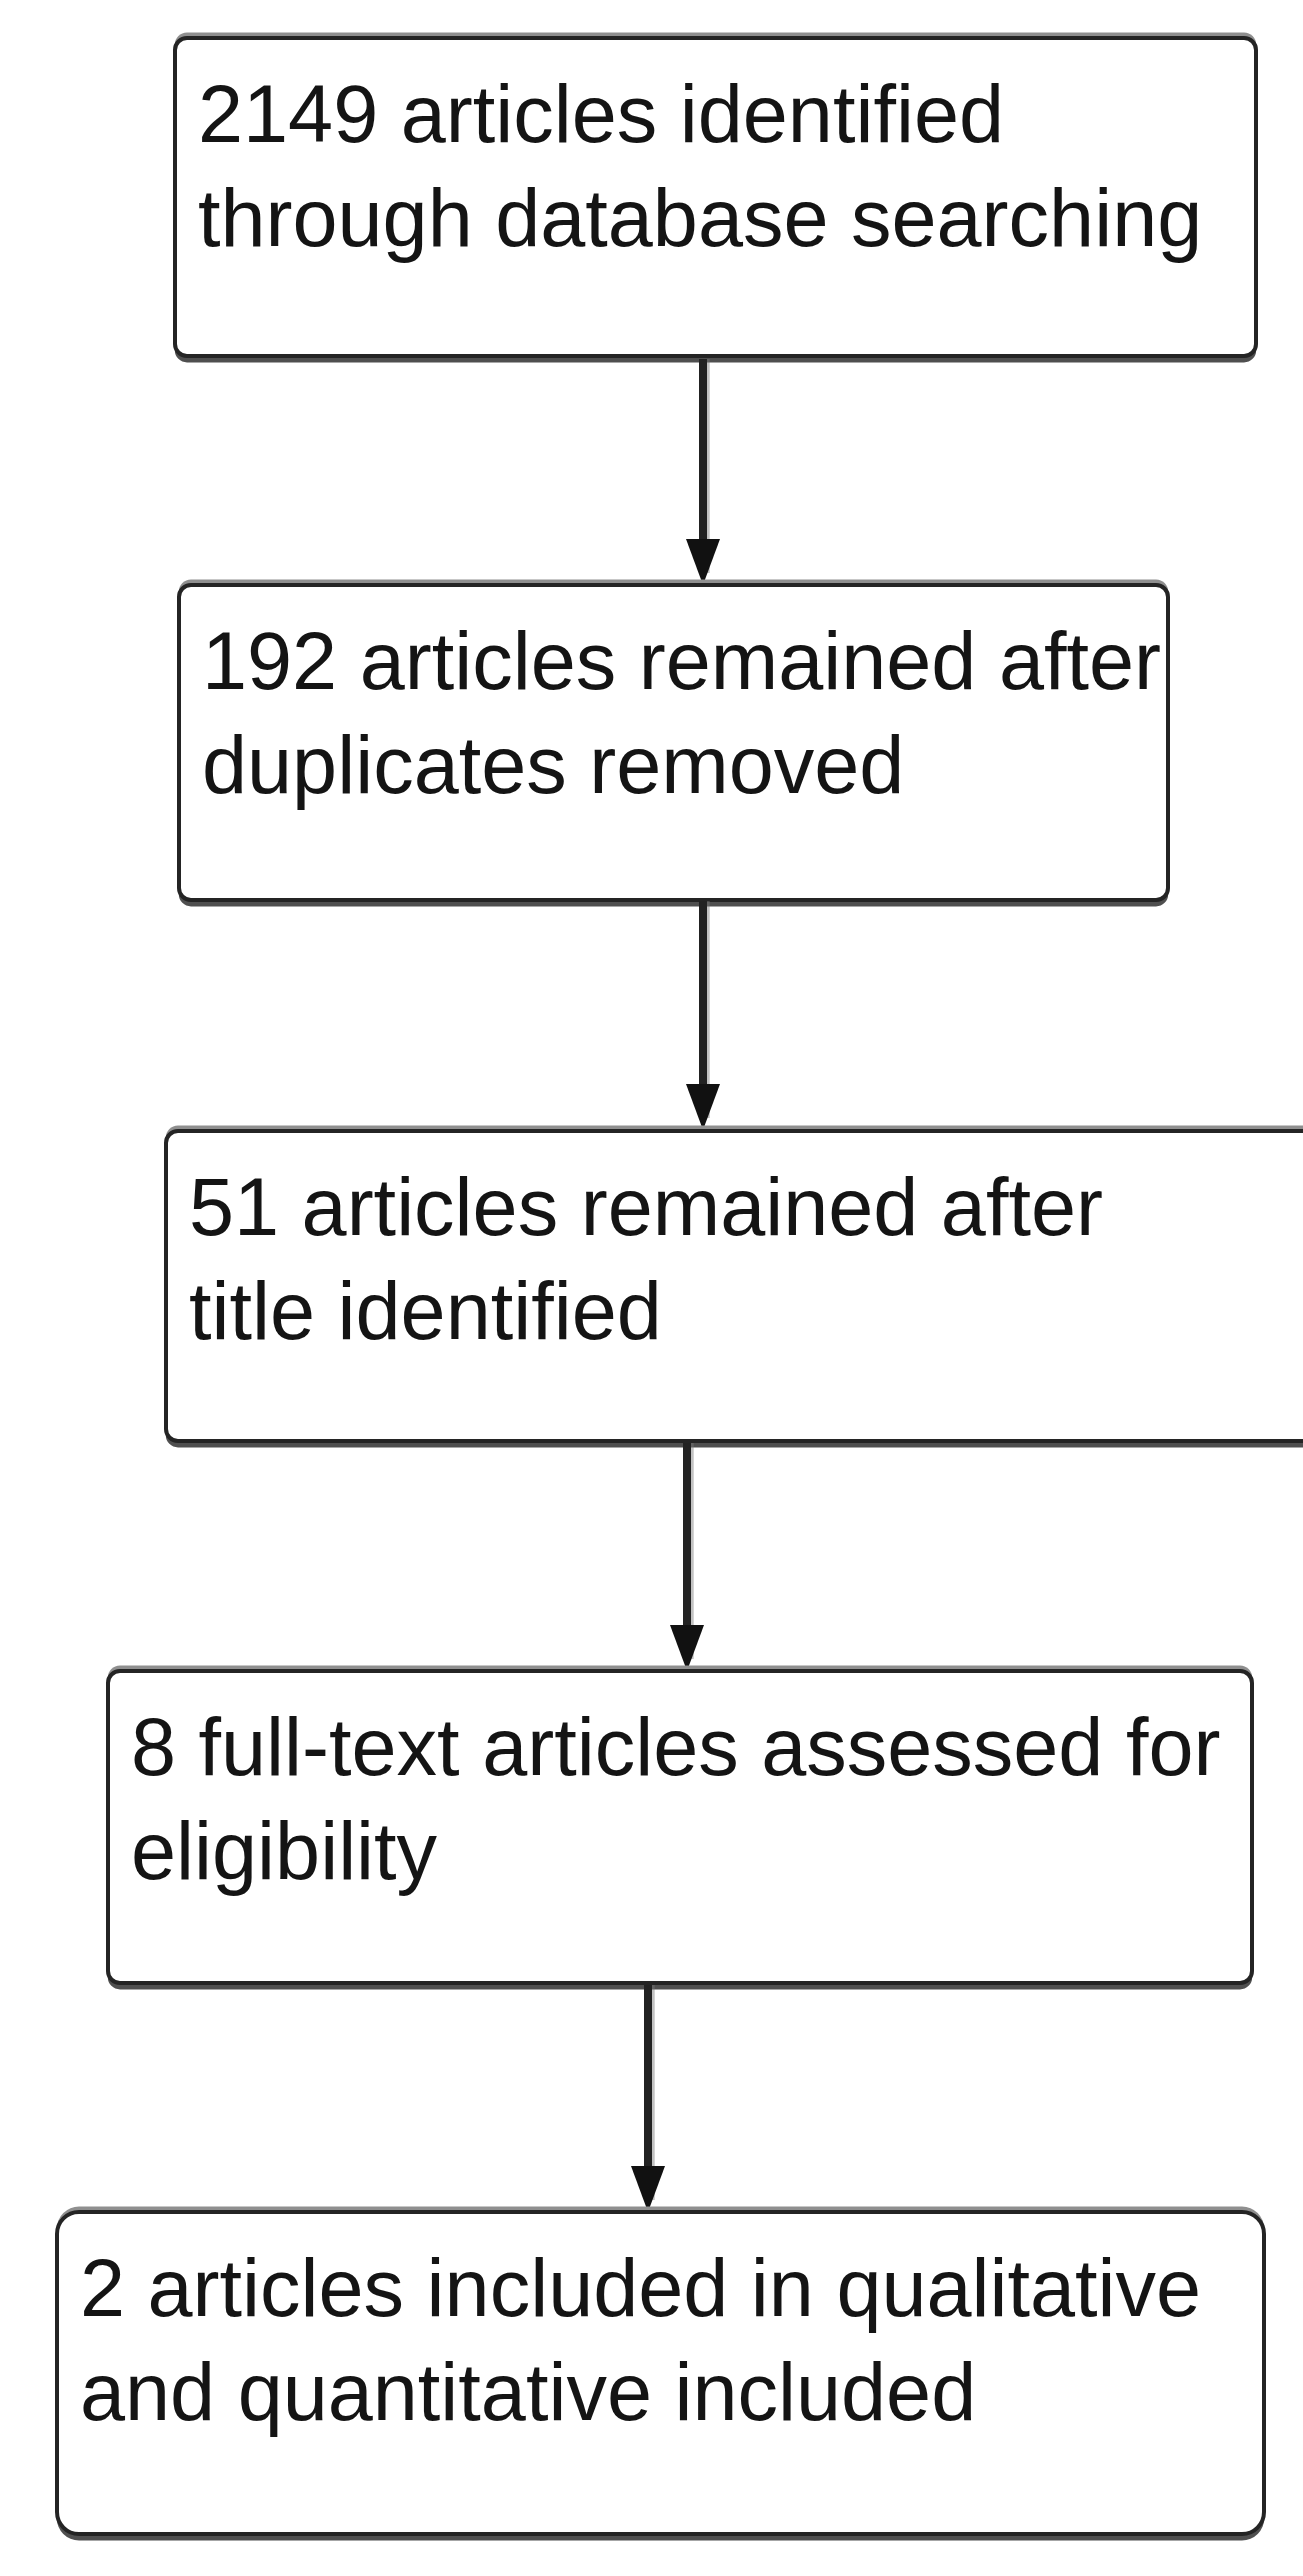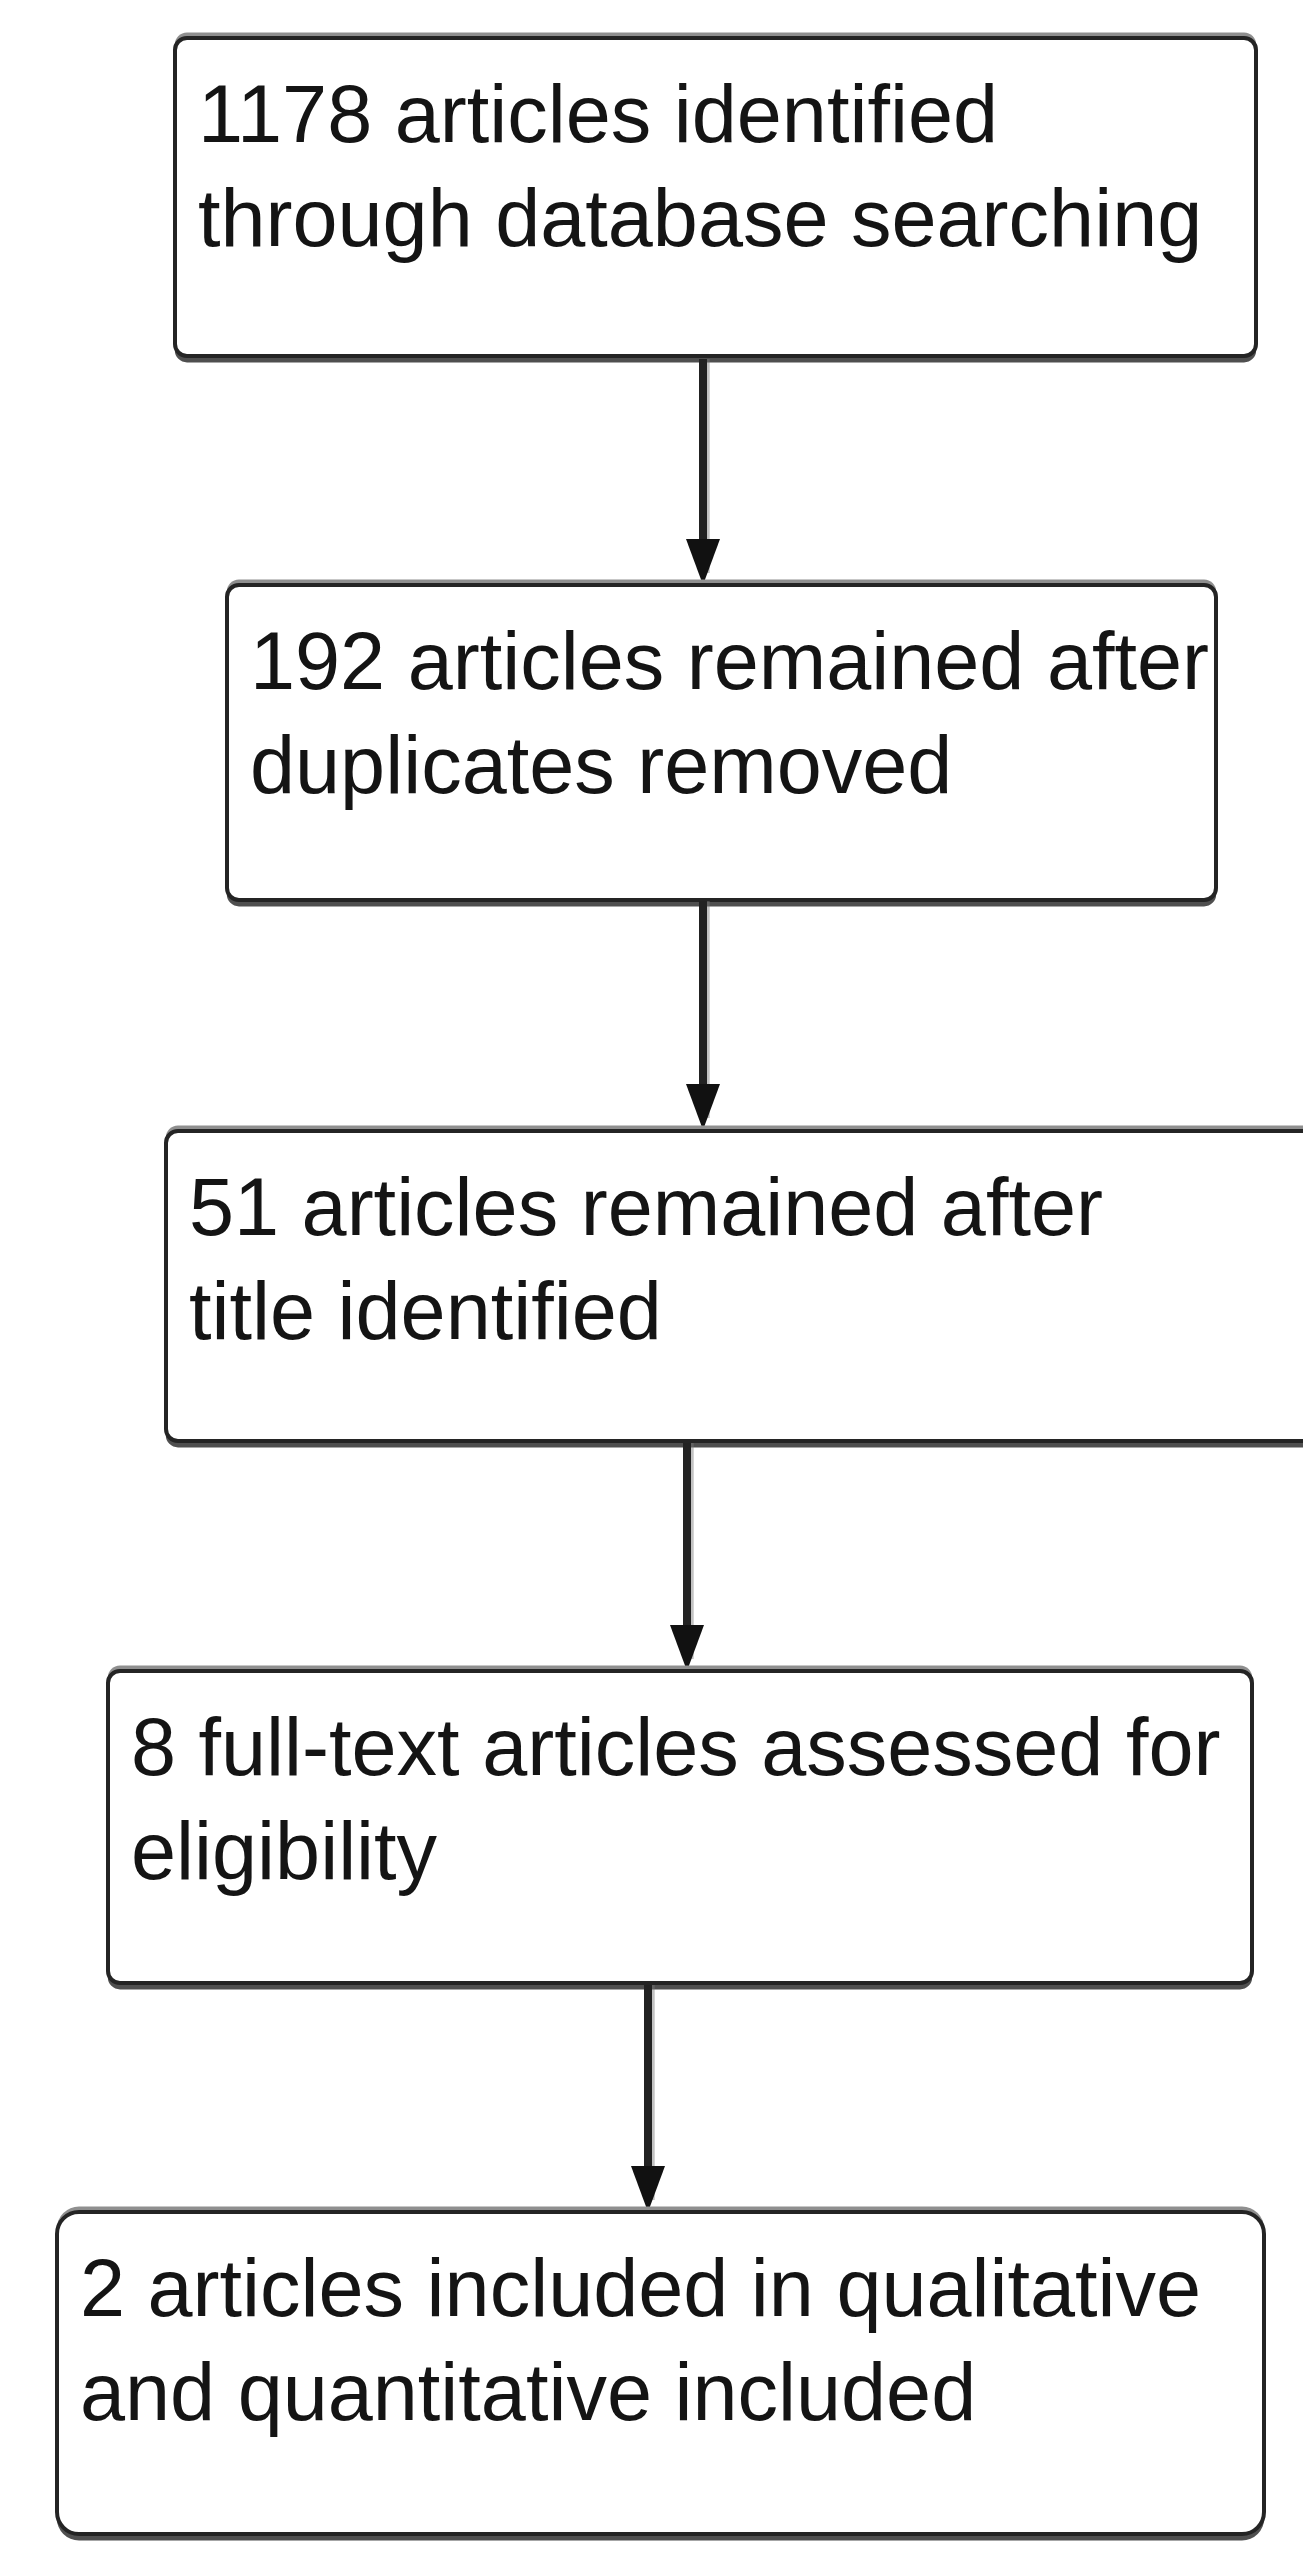--- a/index.html
+++ b/index.html
@@ -25,21 +25,21 @@
     box-shadow: 0 -5.3px 0 -1.8px #8f8f8f, 0 6.2px 0 -1.8px #4f4f4f;
     padding: 22px 21px;
     font-size: 81px;
     line-height: 104px;
     font-weight: 400;
   }
   .box .line {
     white-space: nowrap;
   }
   .box1 { left: 173px;  top: 36px;   width: 1085px; height: 322px; }
-  .box2 { left: 177px;  top: 583px;  width: 993px; height: 319px; margin-left: 48px; }
+  .box2 { left: 177px;  top: 583px;  width: 993px; height: 319px; }
   .box3 { left: 164px;  top: 1129px; width: 1180px; height: 314px; }
   .box4 { left: 106px;  top: 1669px; width: 1148px; height: 316px; }
   .box5 { left: 55px;   top: 2210px; width: 1211px; height: 326px; border-radius: 24px; }
 
   .arrow {
     position: absolute;
     width: 35px;
   }
   .arrow .shaft {
     position: absolute;
@@ -66,21 +66,21 @@
   .arrow2 { left: 685px; top: 901px; height: 229px; }
   .arrow3 { left: 669px; top: 1443px; height: 228px; }
   .arrow4 { left: 630px; top: 1985px; height: 227px; }
 </style>
 </head>
 <body>
 
 <div class="canvas">
 
   <div class="box box1">
-    <div class="line">1178 articles identified</div>
+    <div class="line">2149 articles identified</div>
     <div class="line">through database searching</div>
   </div>
 
   <div class="arrow arrow1">
     <div class="shaft"></div>
     <div class="head"></div>
   </div>
 
   <div class="box box2">
     <div class="line">192 articles remained after</div>

